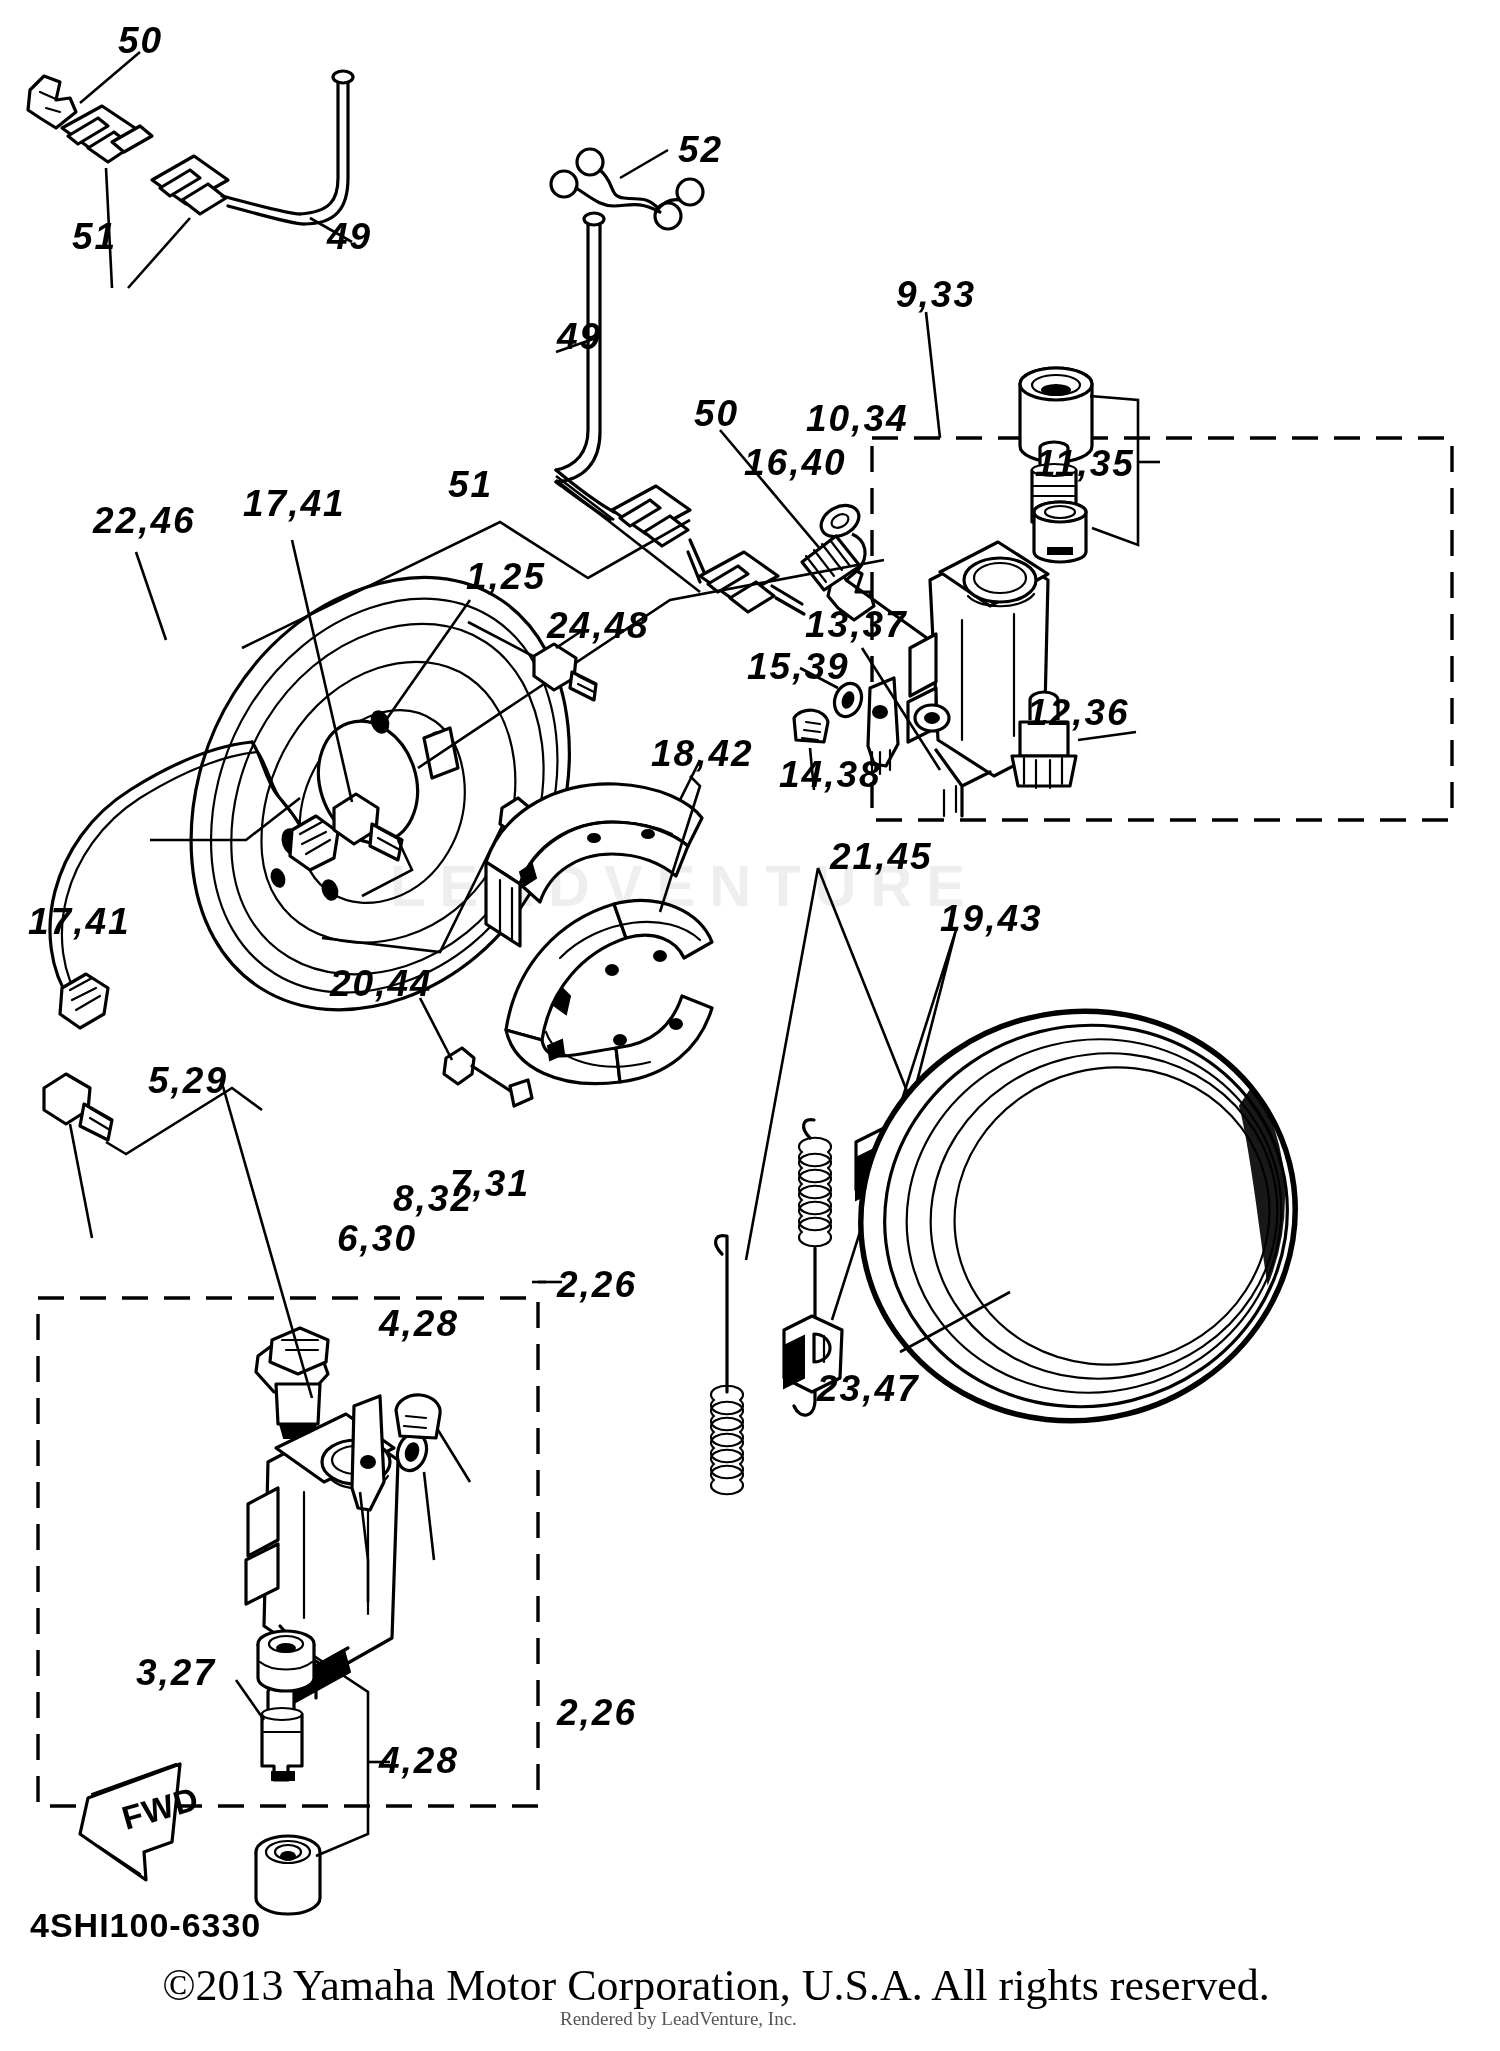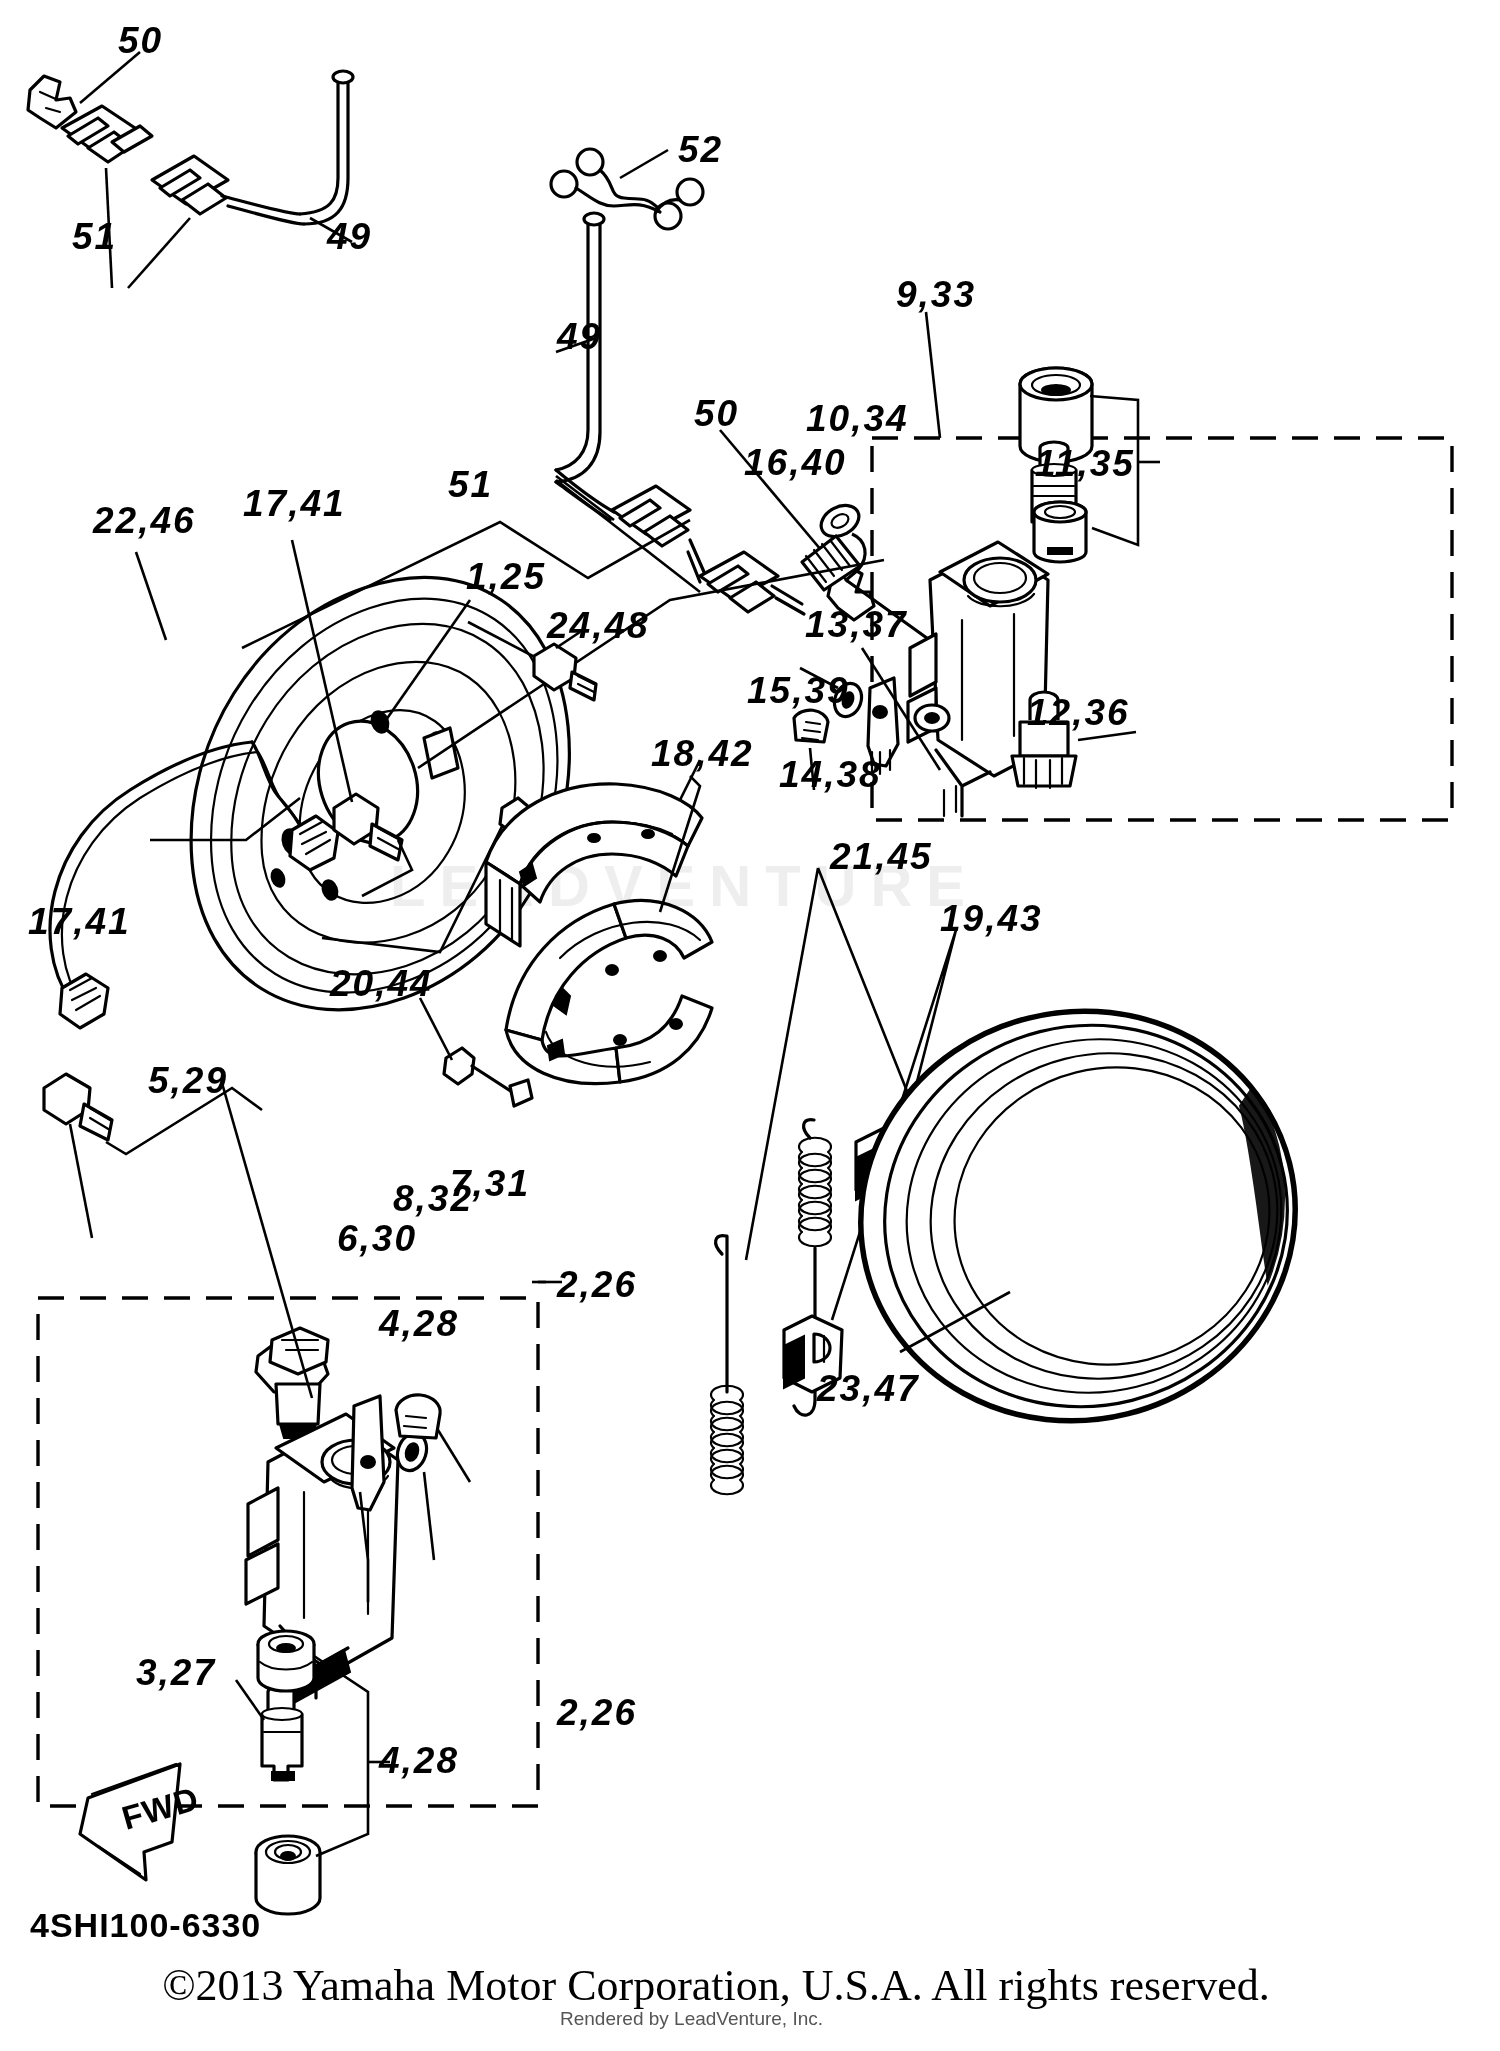--- a/index.html
+++ b/index.html
@@ -8,21 +8,21 @@
   .lbl{position:absolute;font-family:"Liberation Sans",sans-serif;font-weight:700;
        font-size:37px;letter-spacing:2px;color:#000;white-space:nowrap;line-height:1;font-style:italic;}
   .svgwrap{position:absolute;left:0;top:0;width:1500px;height:2051px;}
   .wm{position:absolute;font-family:"Liberation Sans",sans-serif;font-weight:700;
       color:#eeeeee;letter-spacing:14px;user-select:none;}
   #partno{position:absolute;left:30px;top:1906px;font-family:"Liberation Sans",sans-serif;
           font-weight:700;font-size:34px;letter-spacing:1px;}
   #copyright{position:absolute;left:0;top:1960px;width:1432px;text-align:center;
              font-family:"Liberation Serif",serif;font-size:44px;font-weight:400;}
   #renderedmid{position:absolute;left:560px;top:2008px;
-            font-family:Liberation Sans, sans-serif;font-size:19px;color:#555;}
+            font-family:Liberation Serif, serif;font-size:19px;color:#555;}
 </style>
 </head>
 <body>
 
 <div id="page">
 
   <div class="wm" style="left:390px;top:852px;font-size:58px;">LEADVENTURE</div>
 
   <svg class="svgwrap" viewBox="0 0 1500 2051" xmlns="http://www.w3.org/2000/svg">
     <defs>
@@ -417,21 +417,21 @@
   <div class="lbl" style="left:806px;top:400px;">10,34</div>
   <div class="lbl" style="left:1035px;top:445px;">11,35</div>
   <div class="lbl" style="left:694px;top:395px;">50</div>
   <div class="lbl" style="left:744px;top:444px;">16,40</div>
   <div class="lbl" style="left:448px;top:466px;">51</div>
   <div class="lbl" style="left:243px;top:485px;">17,41</div>
   <div class="lbl" style="left:93px;top:502px;">22,46</div>
   <div class="lbl" style="left:466px;top:558px;">1,25</div>
   <div class="lbl" style="left:547px;top:607px;">24,48</div>
   <div class="lbl" style="left:805px;top:606px;">13,37</div>
-  <div class="lbl" style="left:747px;top:672px;text-align:right;">15,39</div>
+  <div class="lbl" style="left:747px;top:648px;text-align:right;">15,39</div>
   <div class="lbl" style="left:1027px;top:694px;">12,36</div>
   <div class="lbl" style="left:651px;top:735px;">18,42</div>
   <div class="lbl" style="left:779px;top:756px;">14,38</div>
   <div class="lbl" style="left:830px;top:838px;">21,45</div>
   <div class="lbl" style="left:28px;top:903px;">17,41</div>
   <div class="lbl" style="left:940px;top:900px;">19,43</div>
   <div class="lbl" style="left:330px;top:965px;">20,44</div>
   <div class="lbl" style="left:148px;top:1062px;">5,29</div>
   <div class="lbl" style="left:450px;top:1123px;margin-top:42px;">7,31</div>
   <div class="lbl" style="left:393px;top:1180px;">8,32</div>

